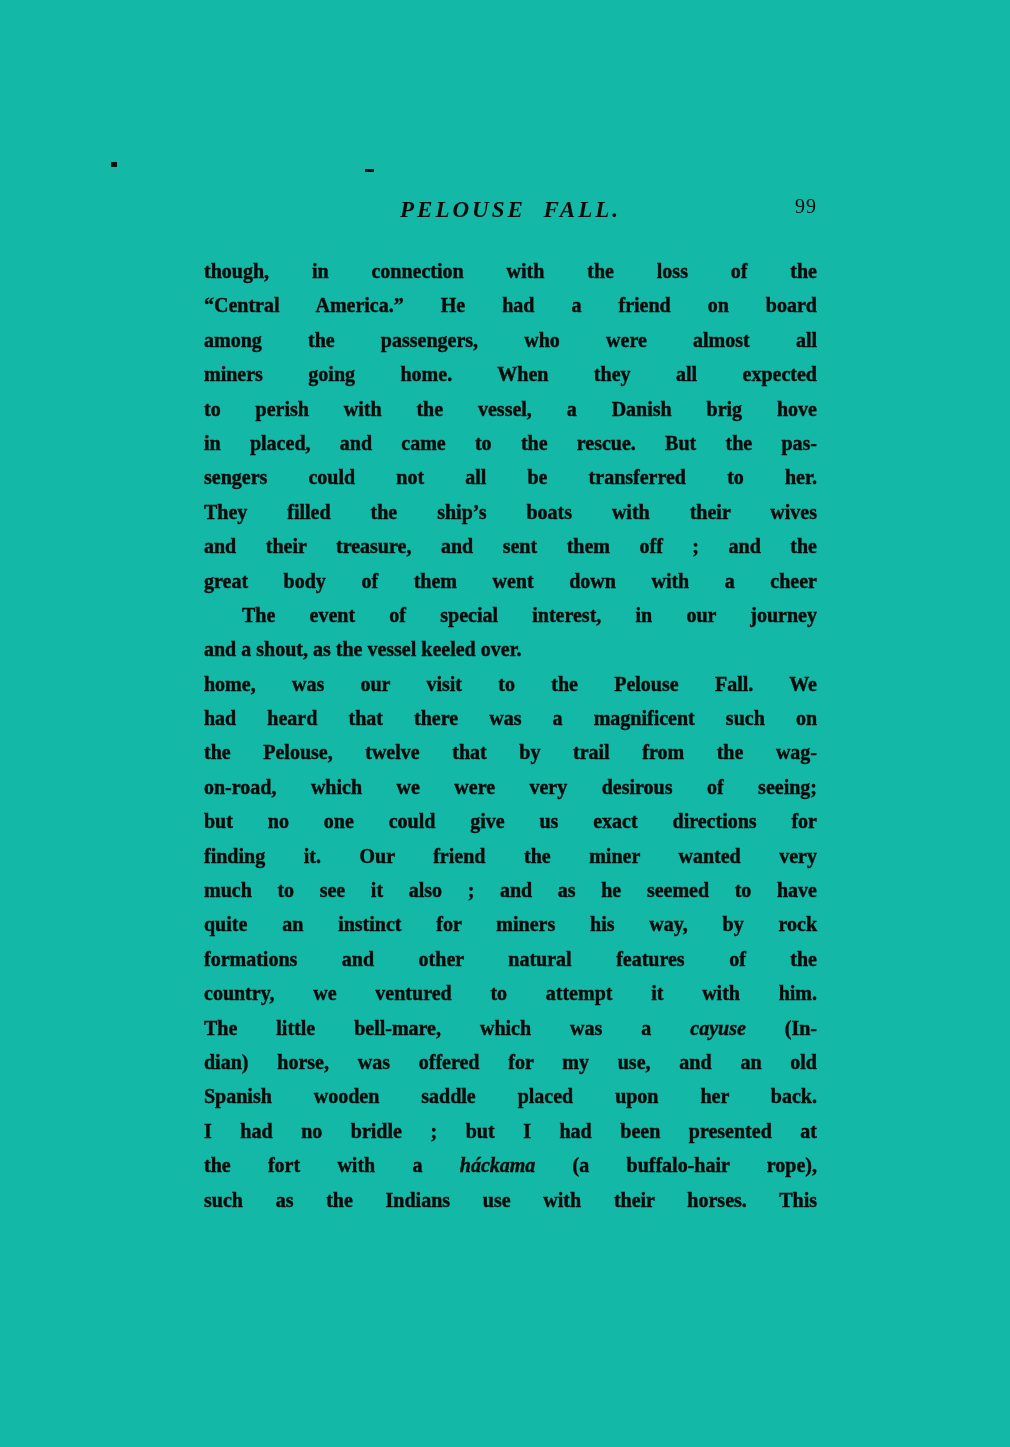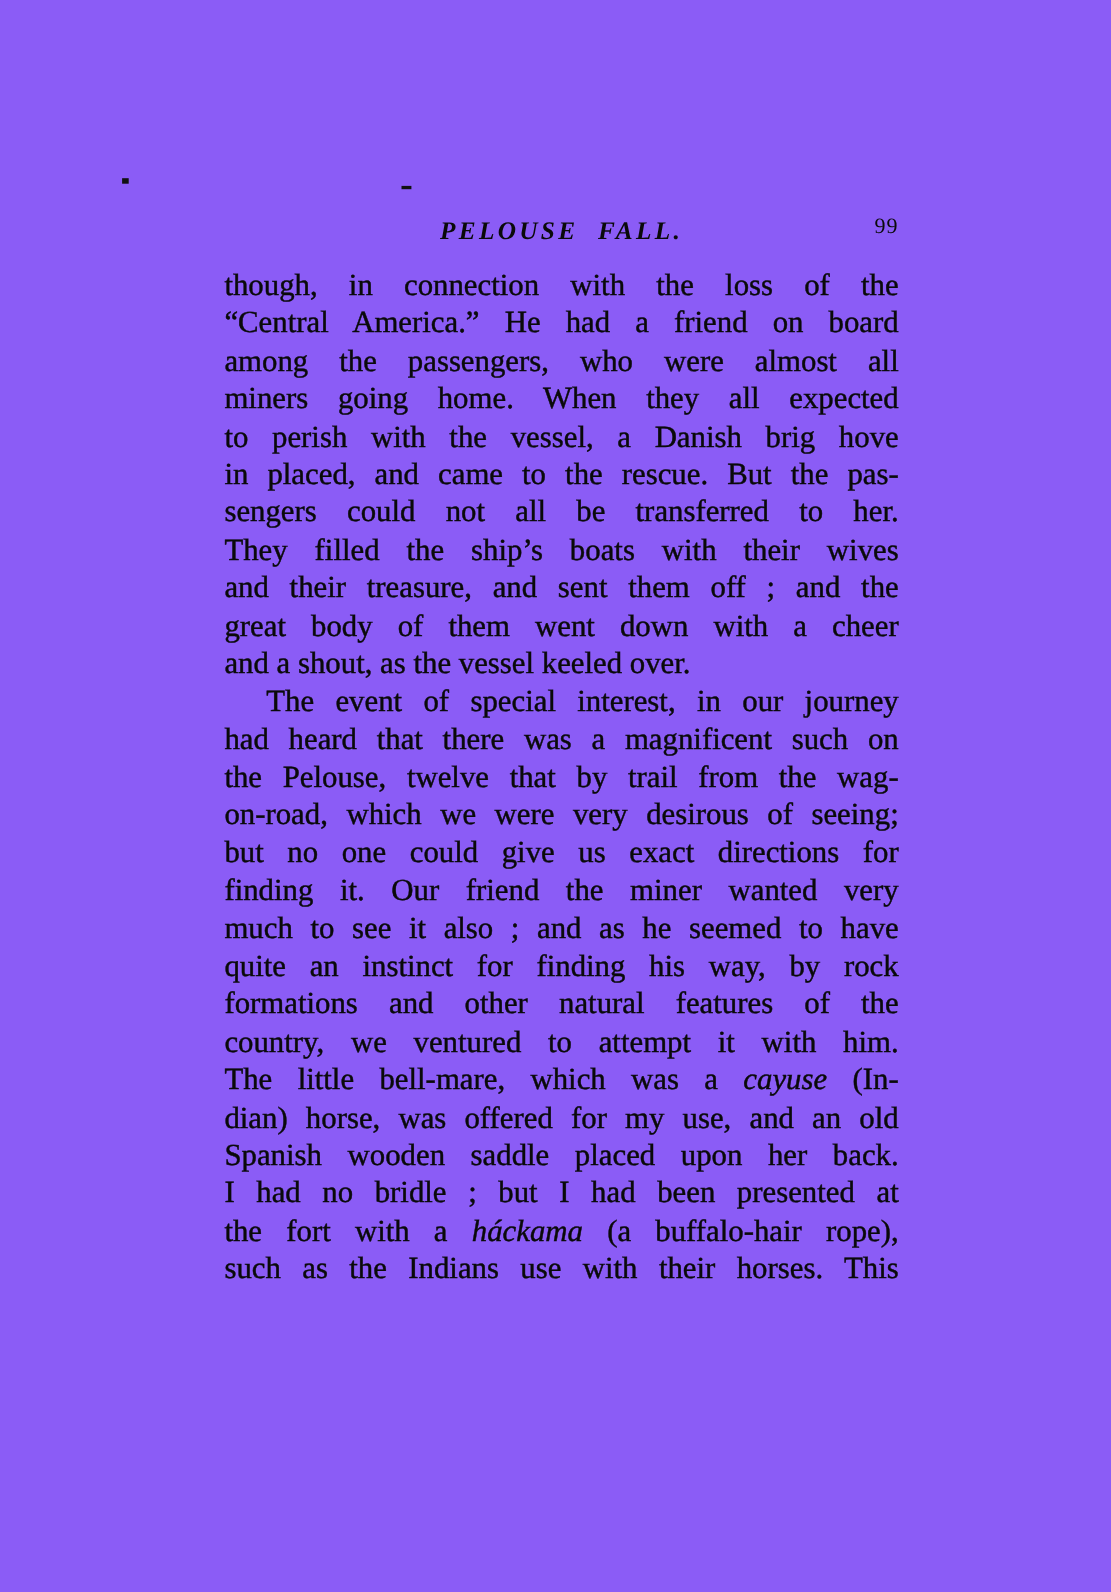--- a/index.html
+++ b/index.html
@@ -4,21 +4,21 @@
 <style>
   html, body {
     margin: 0;
     padding: 0;
     background: #ffffff;
   }
   .page {
     position: relative;
     width: 1010px;
     height: 1447px;
-    background: #8b5cf6;
+    background: #14b8a6;
     overflow: hidden;
     font-family: "Liberation Serif", "DejaVu Serif", serif;
     color: #0a0a0a;
   }
   
   .speck {
     position: absolute;
     background: #111;
   }
   .speck-1 { left: 111px; top: 162px; width: 6px; height: 5px; }
@@ -47,22 +47,23 @@
     white-space: nowrap;
   }
   .header-pagenum {
     position: absolute;
     right: 0;
     top: -2px;
     font-size: 20px;
     letter-spacing: 1px;
   }
   .page-body {
-    margin-top: 15px;
-    font-size: 28px;
+    margin-top: 26px;
+    font-size: 20px;
+    font-weight: bold;
     -webkit-text-stroke: 0.4px currentColor;
   }
   .line {
     line-height: 34.4px;
     height: 34.4px;
     text-align: justify;
     text-align-last: justify;
     white-space: normal;
   }
   .line.no-justify {
@@ -92,29 +93,30 @@
         <div class="line"><span>though, in connection with the loss of the</span></div>
         <div class="line"><span>“Central America.” He had a friend on board</span></div>
         <div class="line"><span>among the passengers, who were almost all</span></div>
         <div class="line"><span>miners going home. When they all expected</span></div>
         <div class="line"><span>to perish with the vessel, a Danish brig hove</span></div>
         <div class="line"><span>in placed, and came to the rescue. But the pas-</span></div>
         <div class="line"><span>sengers could not all be transferred to her.</span></div>
         <div class="line"><span>They filled the ship’s boats with their wives</span></div>
         <div class="line"><span>and their treasure, and sent them off ; and the</span></div>
         <div class="line"><span>great body of them went down with a cheer</span></div>
+        <div class="line indent"><span>The event of special interest, in our journey</span></div>
         <div class="line no-justify"><span>and a shout, as the vessel keeled over.</span></div>
-        <div class="line indent"><span>The event of special interest, in our journey</span></div>
+        <div class="line"><span>home, was our visit to the Pelouse Fall. We</span></div>
         <div class="line"><span>had heard that there was a magnificent such on</span></div>
         <div class="line"><span>the Pelouse, twelve that by trail from the wag-</span></div>
         <div class="line"><span>on-road, which we were very desirous of seeing;</span></div>
         <div class="line"><span>but no one could give us exact directions for</span></div>
         <div class="line"><span>finding it. Our friend the miner wanted very</span></div>
         <div class="line"><span>much to see it also ; and as he seemed to have</span></div>
-        <div class="line"><span>quite an instinct for finding his way, by rock</span></div>
+        <div class="line"><span>quite an instinct for miners his way, by rock</span></div>
         <div class="line"><span>formations and other natural features of the</span></div>
         <div class="line"><span>country, we ventured to attempt it with him.</span></div>
         <div class="line"><span>The little bell-mare, which was a </span><span class="italic">cayuse</span><span> (In-</span></div>
         <div class="line"><span>dian) horse, was offered for my use, and an old</span></div>
         <div class="line"><span>Spanish wooden saddle placed upon her back.</span></div>
         <div class="line"><span>I had no bridle ; but I had been presented at</span></div>
         <div class="line"><span>the fort with a </span><span class="italic">háckama</span><span> (a buffalo-hair rope),</span></div>
         <div class="line"><span>such as the Indians use with their horses. This</span></div>
       </div>
   </div>

